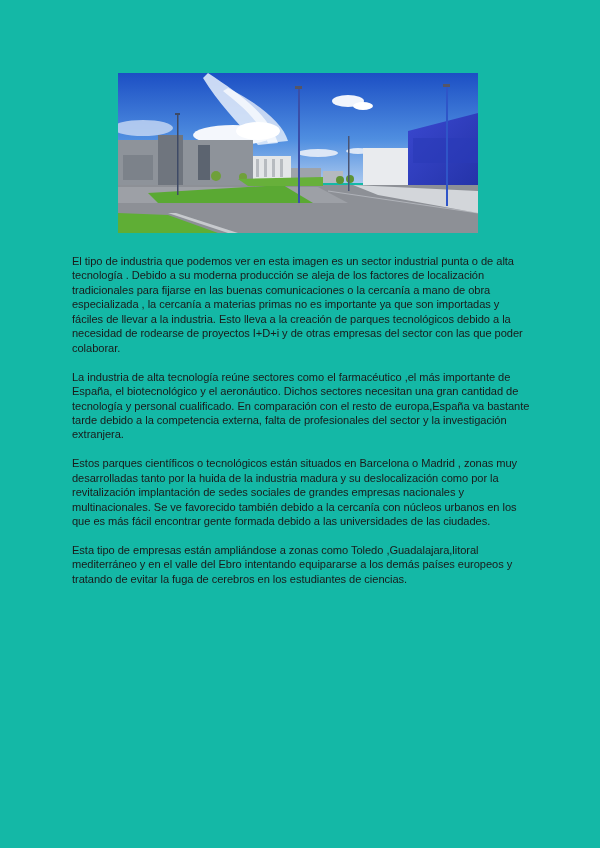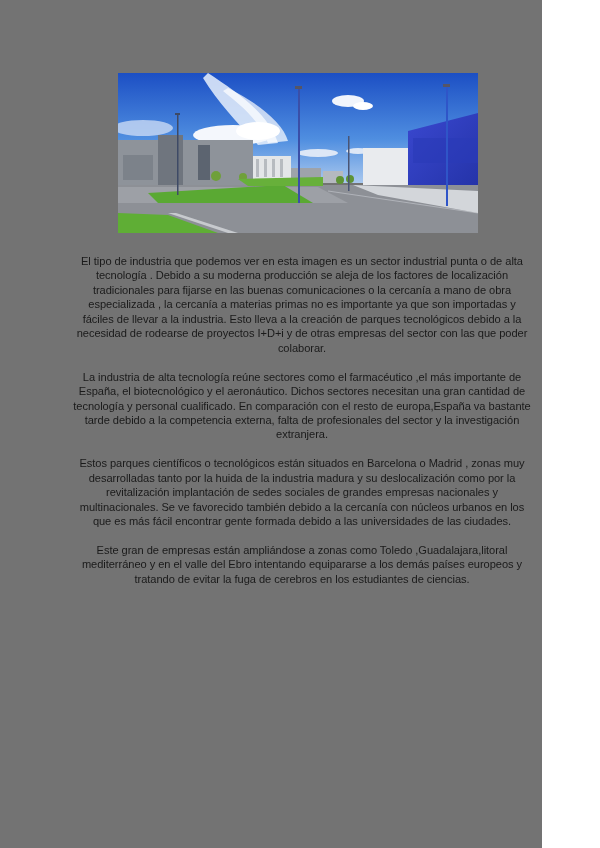--- a/index.html
+++ b/index.html
@@ -10,23 +10,22 @@
     body {
       width: 600px;
       height: 848px;
       position: relative;
       overflow: hidden;
       font-family: "Liberation Sans", sans-serif;
     }
     .page {
       position: absolute;
       left: 0; top: 0;
-      width: 542px; height: 848px;
-      background: #737373;
-      text-align: center;
+      width: 600px; height: 848px;
+      background: #14b8a6;
     }
     .photo {
       position: absolute;
       left: 118px;
       top: 73px;
       width: 360px;
       height: 160px;
       overflow: hidden;
     }
     .photo svg { display: block; }
@@ -120,16 +119,16 @@
       <rect x="230" y="63" width="1.5" height="55" fill="#4a5574"></rect>
       <rect x="328" y="13" width="2" height="120" fill="#2f55c8"></rect>
       <rect x="325" y="11" width="7" height="3" fill="#556"></rect>
     </svg>
   </div>
 
   <div class="body-text">
     <p>El tipo de industria que podemos ver en esta imagen es un sector industrial punta o de alta tecnología . Debido a su moderna producción se aleja de los factores de localización tradicionales para fijarse en las buenas comunicaciones o la cercanía a mano de obra especializada  , la cercanía a materias primas no es importante ya que son importadas y fáciles de llevar a la industria. Esto lleva a la creación de parques tecnológicos debido a la necesidad de rodearse de proyectos I+D+i y de otras empresas del sector con las que poder colaborar.</p>
     <p>La industria de alta tecnología reúne sectores como el farmacéutico ,el más importante de España, el biotecnológico y el aeronáutico. Dichos sectores necesitan una gran cantidad de tecnología y personal cualificado. En comparación con el resto de europa,España va bastante tarde debido a la competencia externa, falta de profesionales del sector y la investigación extranjera.</p>
     <p>Estos parques científicos o tecnológicos están situados en Barcelona o Madrid , zonas muy desarrolladas tanto por la huida de la industria madura y su deslocalización como por la revitalización implantación de sedes sociales de grandes empresas nacionales y multinacionales. Se ve favorecido también debido a la cercanía con núcleos urbanos en los que es más fácil encontrar gente formada debido a las universidades de las ciudades.</p>
-    <p>Este gran de empresas están ampliándose a zonas como Toledo ,Guadalajara,litoral mediterráneo y en el valle del Ebro intentando equipararse a los demás países europeos y tratando de evitar la fuga de cerebros en los estudiantes de ciencias.</p>
+    <p>Esta tipo de empresas están ampliándose a zonas como Toledo ,Guadalajara,litoral mediterráneo y en el valle del Ebro intentando equipararse a los demás países europeos y tratando de evitar la fuga de cerebros en los estudiantes de ciencias.</p>
   </div>
 
 </div>
 
 </body></html>

